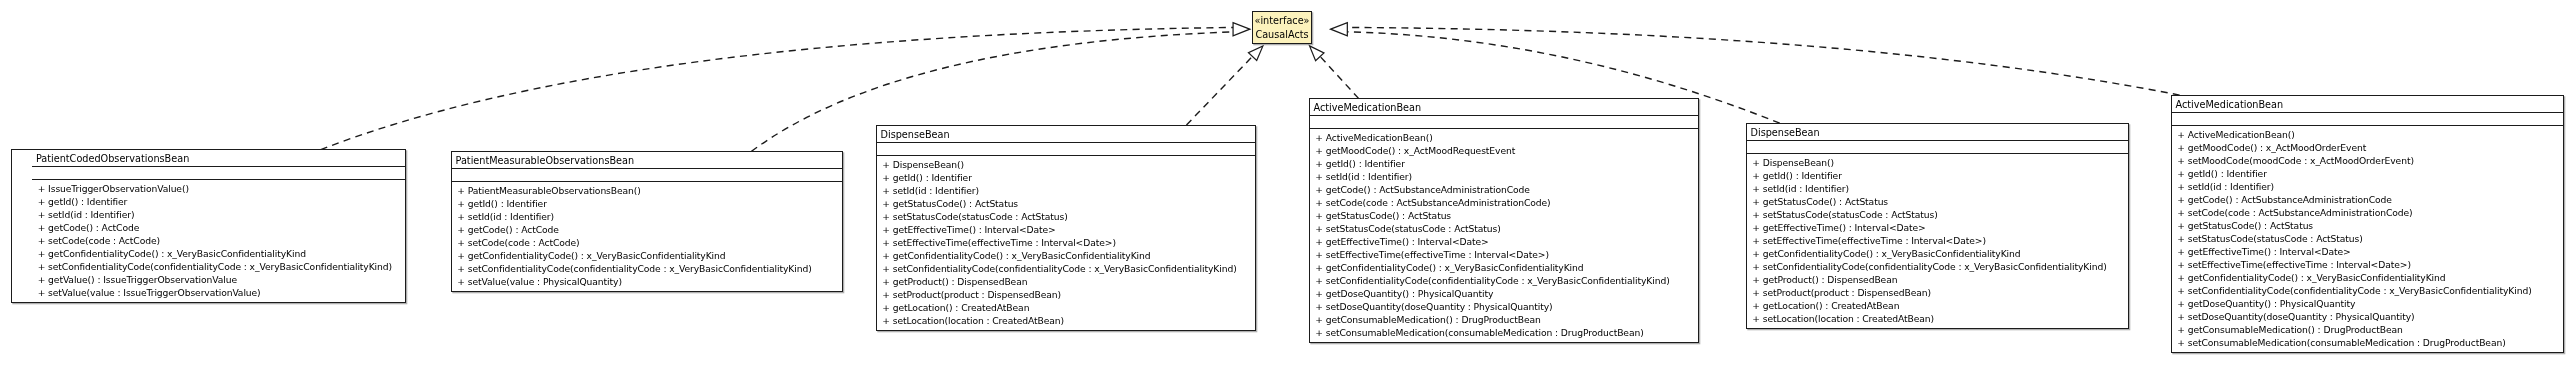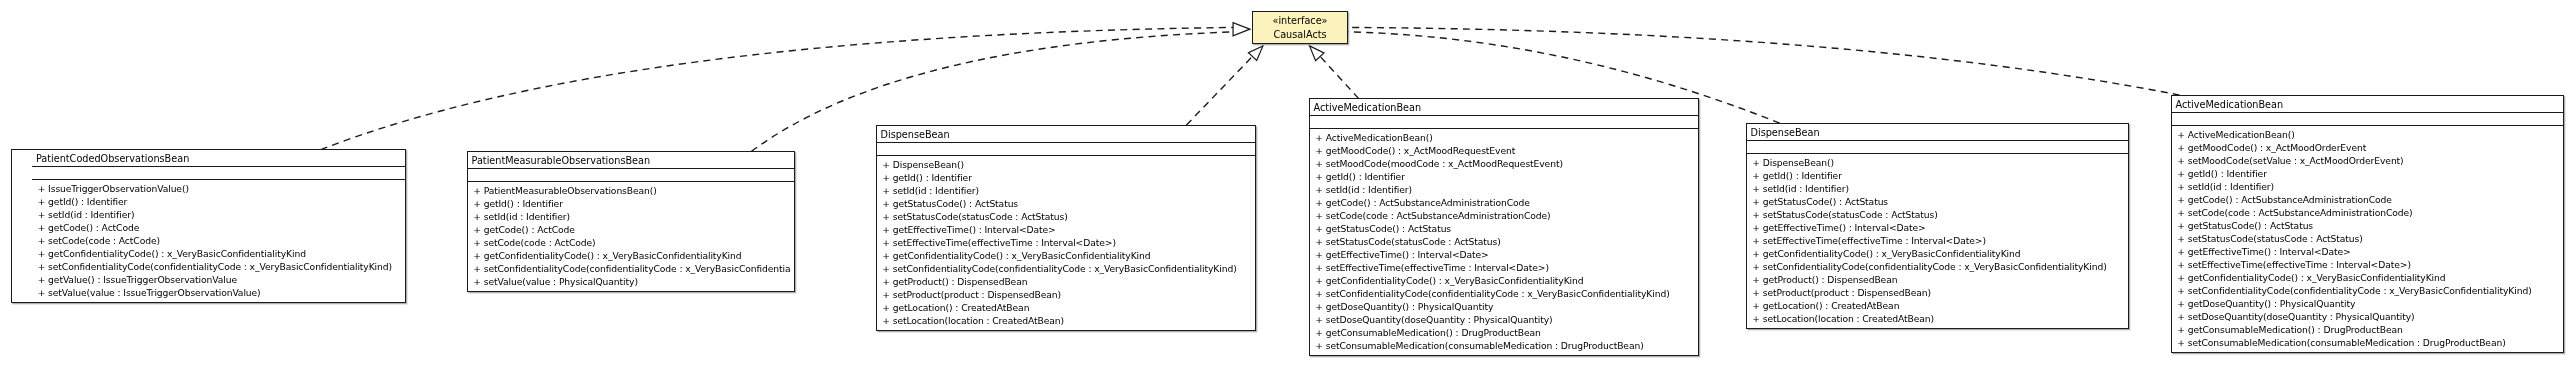--- a/index.html
+++ b/index.html
@@ -46,21 +46,21 @@
     font-size: 9.2px;
     line-height: 13px;
     letter-spacing: -0.1px;
     color: #000000;
     white-space: nowrap;
     overflow: hidden;
   }
   .uml-interface {
     position: absolute;
     left: 1252px; top: 11.4px;
-    width: 96px; height: 33px;
+    width: 60px; height: 33px;
     background: #FCF2BC;
     border: 1.3px solid #1b1b1b;
     box-shadow: 1.3px 1.3px 0 rgba(110,110,110,0.55);
     box-sizing: border-box;
     text-align: center;
     font-size: 9.7px;
     line-height: 14px;
     color: #000000;
     padding-top: 1.8px;
   }
@@ -100,21 +100,21 @@
         <div class="method-line">+ setId(id : Identifier)</div>
         <div class="method-line">+ getCode() : ActCode</div>
         <div class="method-line">+ setCode(code : ActCode)</div>
         <div class="method-line">+ getConfidentialityCode() : x_VeryBasicConfidentialityKind</div>
         <div class="method-line">+ setConfidentialityCode(confidentialityCode : x_VeryBasicConfidentialityKind)</div>
         <div class="method-line">+ getValue() : IssueTriggerObservationValue</div>
         <div class="method-line">+ setValue(value : IssueTriggerObservationValue)</div>
       </div>
   </div>
 
-  <div class="uml-class" style="left:467px; top:151px; width:328px;">
+  <div class="uml-class" style="left:451px; top:151px; width:392px;">
     <div class="title">PatientMeasurableObservationsBean</div>
     <div class="attrs"></div>
     <div class="methods">
         <div class="method-line">+ PatientMeasurableObservationsBean()</div>
         <div class="method-line">+ getId() : Identifier</div>
         <div class="method-line">+ setId(id : Identifier)</div>
         <div class="method-line">+ getCode() : ActCode</div>
         <div class="method-line">+ setCode(code : ActCode)</div>
         <div class="method-line">+ getConfidentialityCode() : x_VeryBasicConfidentialityKind</div>
         <div class="method-line">+ setConfidentialityCode(confidentialityCode : x_VeryBasicConfidentialityKind)</div>
@@ -141,21 +141,20 @@
         <div class="method-line">+ setLocation(location : CreatedAtBean)</div>
       </div>
   </div>
 
   <div class="uml-class" style="left:1309px; top:98px; width:390px;">
     <div class="title">ActiveMedicationBean</div>
     <div class="attrs"></div>
     <div class="methods">
         <div class="method-line">+ ActiveMedicationBean()</div>
         <div class="method-line">+ getMoodCode() : x_ActMoodRequestEvent</div>
-        <div class="method-line">+ setMoodCode(moodCode : x_ActMoodRequestEvent)</div>
         <div class="method-line">+ getId() : Identifier</div>
         <div class="method-line">+ setId(id : Identifier)</div>
         <div class="method-line">+ getCode() : ActSubstanceAdministrationCode</div>
         <div class="method-line">+ setCode(code : ActSubstanceAdministrationCode)</div>
         <div class="method-line">+ getStatusCode() : ActStatus</div>
         <div class="method-line">+ setStatusCode(statusCode : ActStatus)</div>
         <div class="method-line">+ getEffectiveTime() : Interval&lt;Date&gt;</div>
         <div class="method-line">+ setEffectiveTime(effectiveTime : Interval&lt;Date&gt;)</div>
         <div class="method-line">+ getConfidentialityCode() : x_VeryBasicConfidentialityKind</div>
         <div class="method-line">+ setConfidentialityCode(confidentialityCode : x_VeryBasicConfidentialityKind)</div>
@@ -185,21 +184,21 @@
         <div class="method-line">+ setLocation(location : CreatedAtBean)</div>
       </div>
   </div>
 
   <div class="uml-class" style="left:2171px; top:95px; width:393px;">
     <div class="title">ActiveMedicationBean</div>
     <div class="attrs"></div>
     <div class="methods">
         <div class="method-line">+ ActiveMedicationBean()</div>
         <div class="method-line">+ getMoodCode() : x_ActMoodOrderEvent</div>
-        <div class="method-line">+ setMoodCode(setValue : x_ActMoodOrderEvent)</div>
+        <div class="method-line">+ setMoodCode(moodCode : x_ActMoodOrderEvent)</div>
         <div class="method-line">+ getId() : Identifier</div>
         <div class="method-line">+ setId(id : Identifier)</div>
         <div class="method-line">+ getCode() : ActSubstanceAdministrationCode</div>
         <div class="method-line">+ setCode(code : ActSubstanceAdministrationCode)</div>
         <div class="method-line">+ getStatusCode() : ActStatus</div>
         <div class="method-line">+ setStatusCode(statusCode : ActStatus)</div>
         <div class="method-line">+ getEffectiveTime() : Interval&lt;Date&gt;</div>
         <div class="method-line">+ setEffectiveTime(effectiveTime : Interval&lt;Date&gt;)</div>
         <div class="method-line">+ getConfidentialityCode() : x_VeryBasicConfidentialityKind</div>
         <div class="method-line">+ setConfidentialityCode(confidentialityCode : x_VeryBasicConfidentialityKind)</div>

